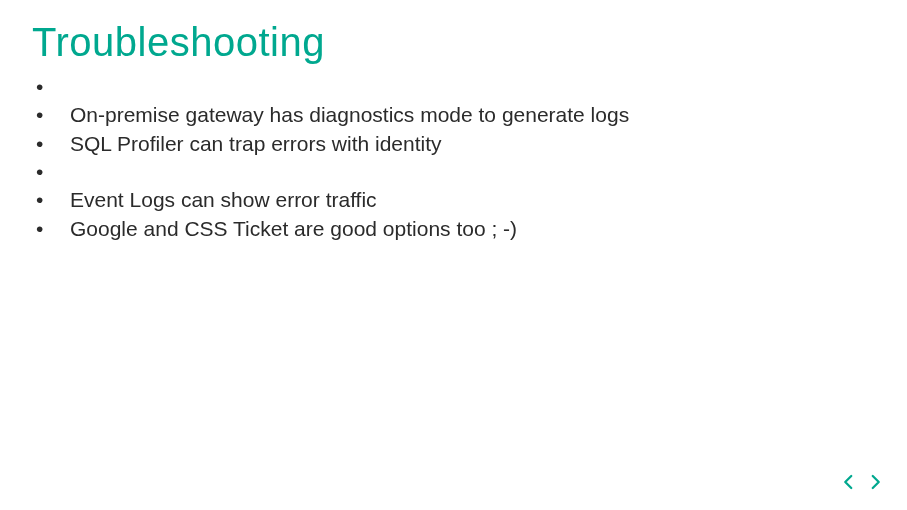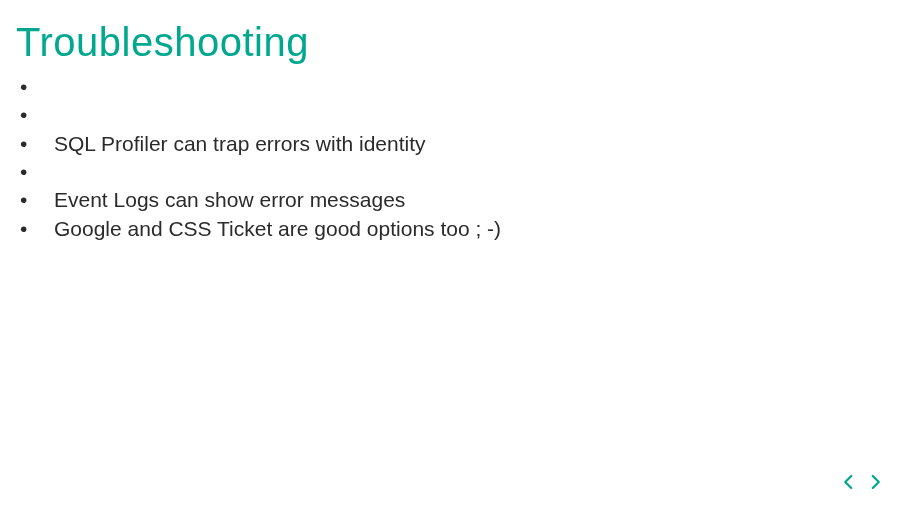--- a/index.html
+++ b/index.html
@@ -9,21 +9,21 @@
     }
     body {
       width: 907px;
       height: 510px;
       background: #ffffff;
       font-family: "Segoe UI", "Segoe UI Light", Arial, sans-serif;
       position: relative;
       overflow: hidden;
     }
     .slide {
-      padding: 20px 16px;
+      padding: 20px 32px;
     }
     .title {
       font-size: 40px;
       font-weight: 300;
       color: #00a88f;
       margin-bottom: 8px;
       letter-spacing: 0.5px;
     }
     .bullets {
       list-style: none;
@@ -67,31 +67,32 @@
 <body>
 
 <div class="slide">
   <h1 class="title">Troubleshooting</h1>
   <ul class="bullets">
     <li>
       <span class="dot">•</span>
     </li>
     <li>
       <span class="dot">•</span>
+      <span>On-premise gateway has diagnostics mode to generate logs</span>
     </li>
     <li>
       <span class="dot">•</span>
       <span>SQL Profiler can trap errors with identity</span>
     </li>
     <li>
       <span class="dot">•</span>
     </li>
     <li>
       <span class="dot">•</span>
-      <span>Event Logs can show error messages</span>
+      <span>Event Logs can show error traffic</span>
     </li>
     <li>
       <span class="dot">•</span>
       <span>Google and CSS Ticket are good options too ; -)</span>
     </li>
   </ul>
 </div>
 
 <div class="nav">
   <div class="nav-btn">

